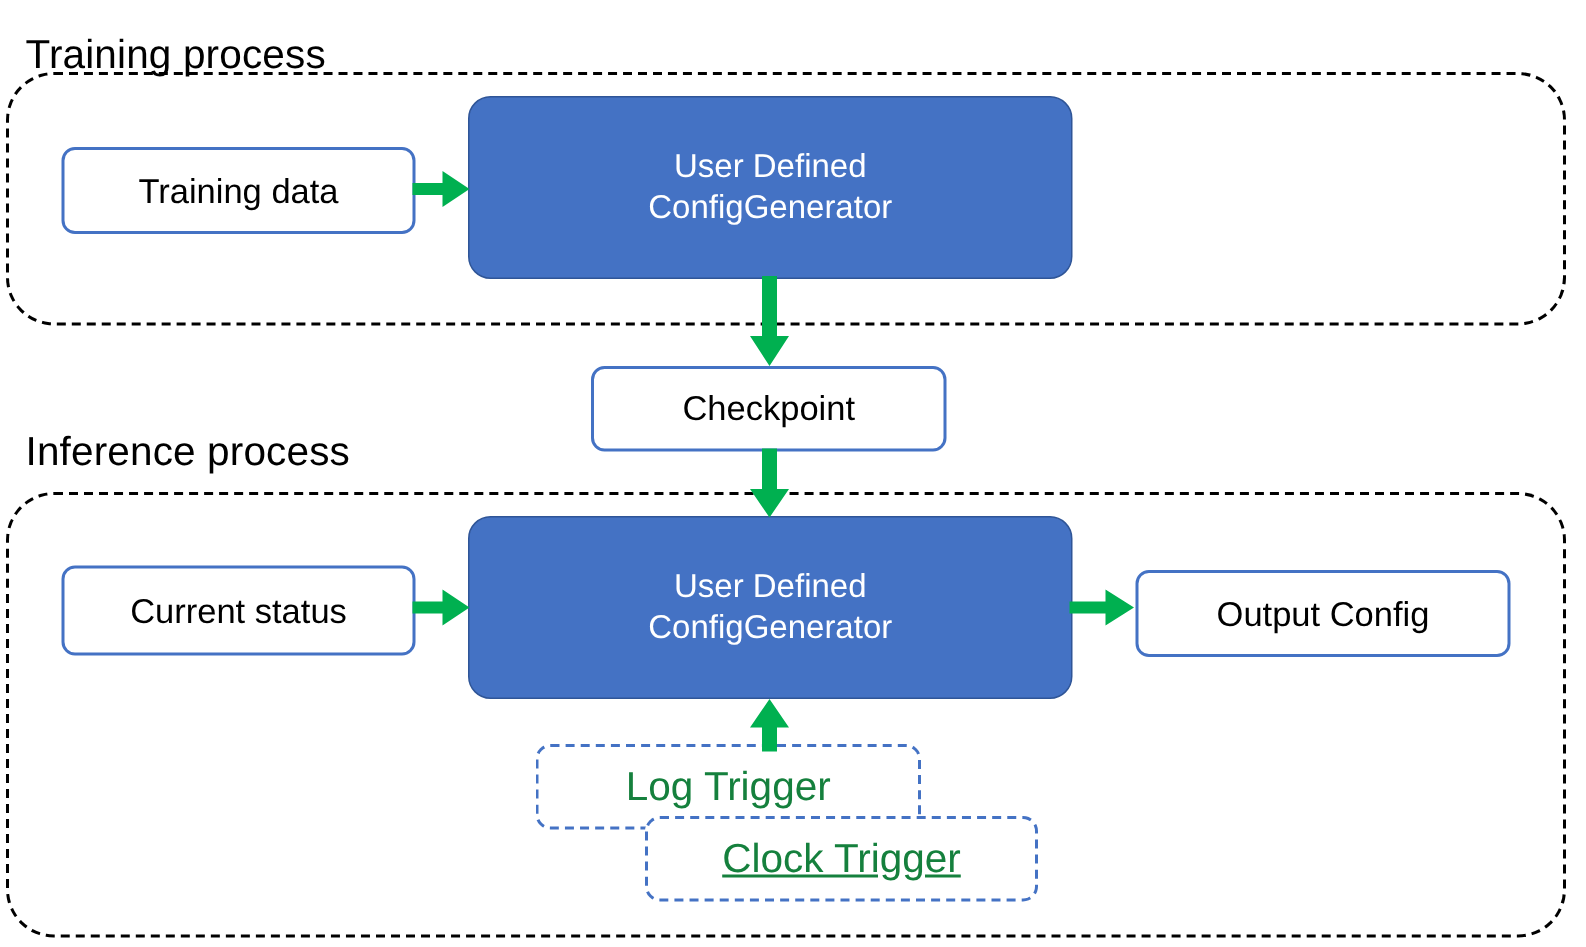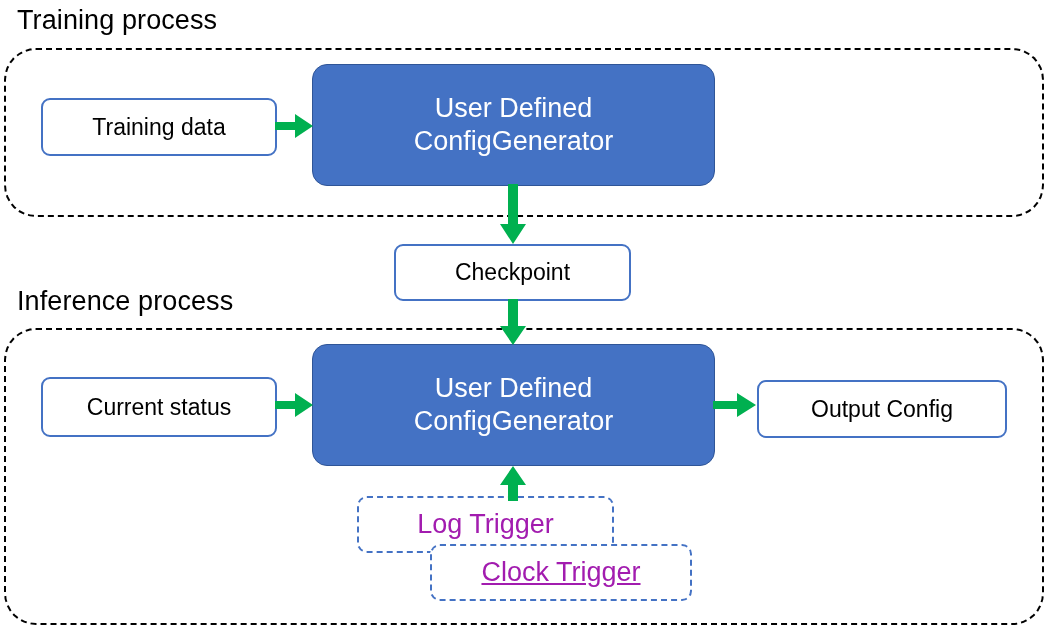--- a/index.html
+++ b/index.html
@@ -21,21 +21,21 @@
 
   
   .section-title {
     position: absolute;
     font-size: 27px;
     line-height: 1;
     color: #000000;
     white-space: nowrap;
     letter-spacing: 0.1px;
   }
-  #title-training { left: 17px; top: 7px; }
+  #title-training { left: 17px; top: 23px; }
   #title-inference { left: 17px; top: 288px; }
 
   
   .process-container {
     position: absolute;
     border: 2.5px dashed #000000;
     border-radius: 32px;
     background: transparent;
     box-sizing: border-box;
   }
@@ -77,39 +77,39 @@
     position: absolute;
     box-sizing: border-box;
     background: #4472C4;
     border: 1.5px solid #2F5597;
     border-radius: 15px;
     display: flex;
     flex-direction: column;
     align-items: center;
     justify-content: center;
     color: #ffffff;
-    font-size: 27px;
+    font-size: 22px;
     line-height: 1.22;
     white-space: nowrap;
   }
   #box-generator-training  { left: 312px; top: 64px;  width: 403px; height: 122px; }
   #box-generator-inference { left: 312px; top: 344px; width: 403px; height: 122px; }
   .blue-box .line { display: block; }
 
   
   .trigger-box {
     position: absolute;
     box-sizing: border-box;
     background: #ffffff;
     border: 2.5px dashed #4472C4;
     border-radius: 10px;
     display: flex;
     align-items: center;
     justify-content: center;
-    color: #a21caf;
+    color: #15803d;
     font-size: 27px;
     white-space: nowrap;
   }
   #box-log-trigger {
     left: 357px; top: 496px; width: 257px; height: 57px;
     z-index: 4;
   }
   #box-clock-trigger {
     left: 430px; top: 544px; width: 262px; height: 57px;
     z-index: 5;

